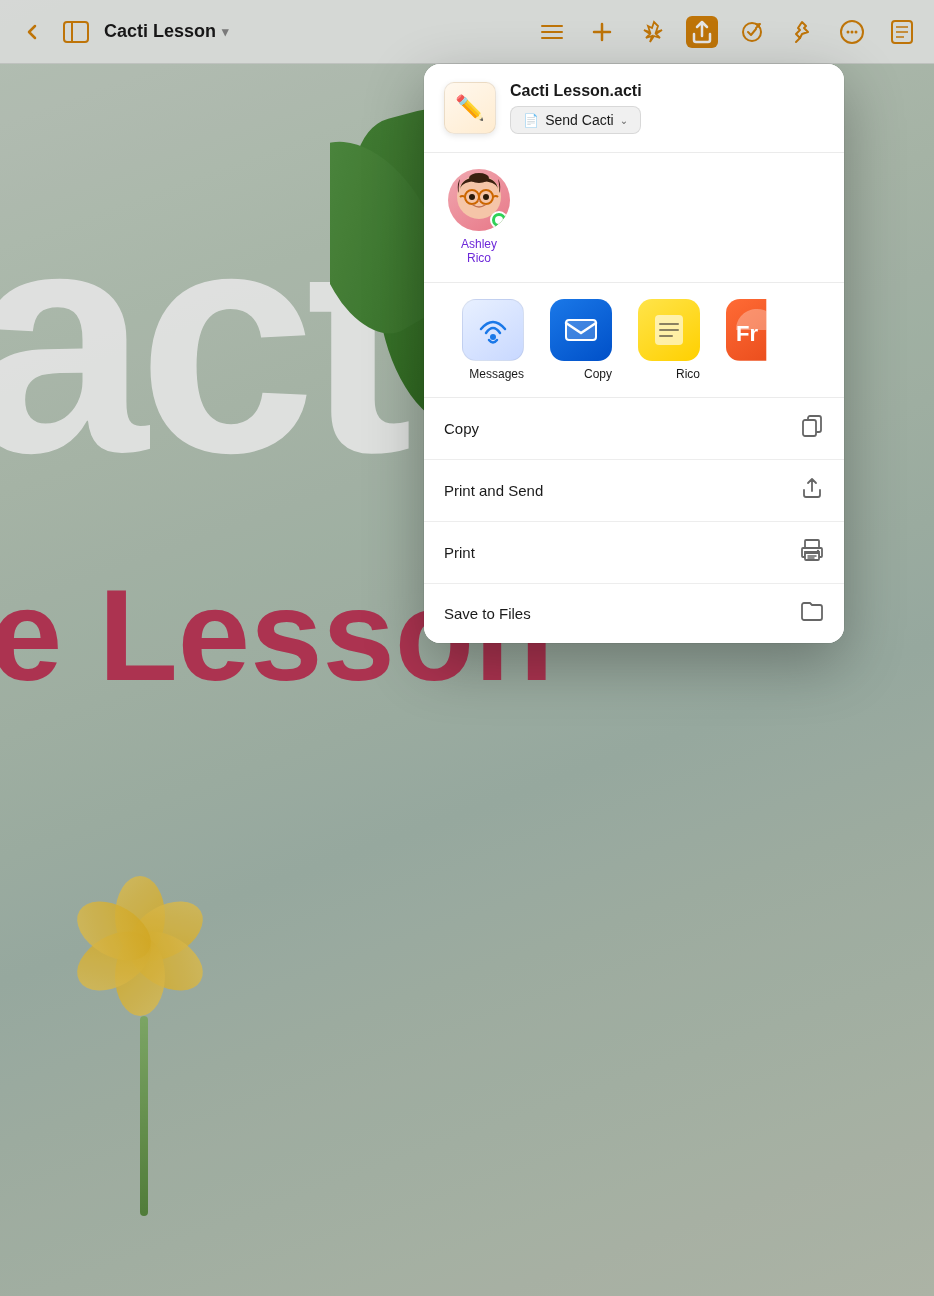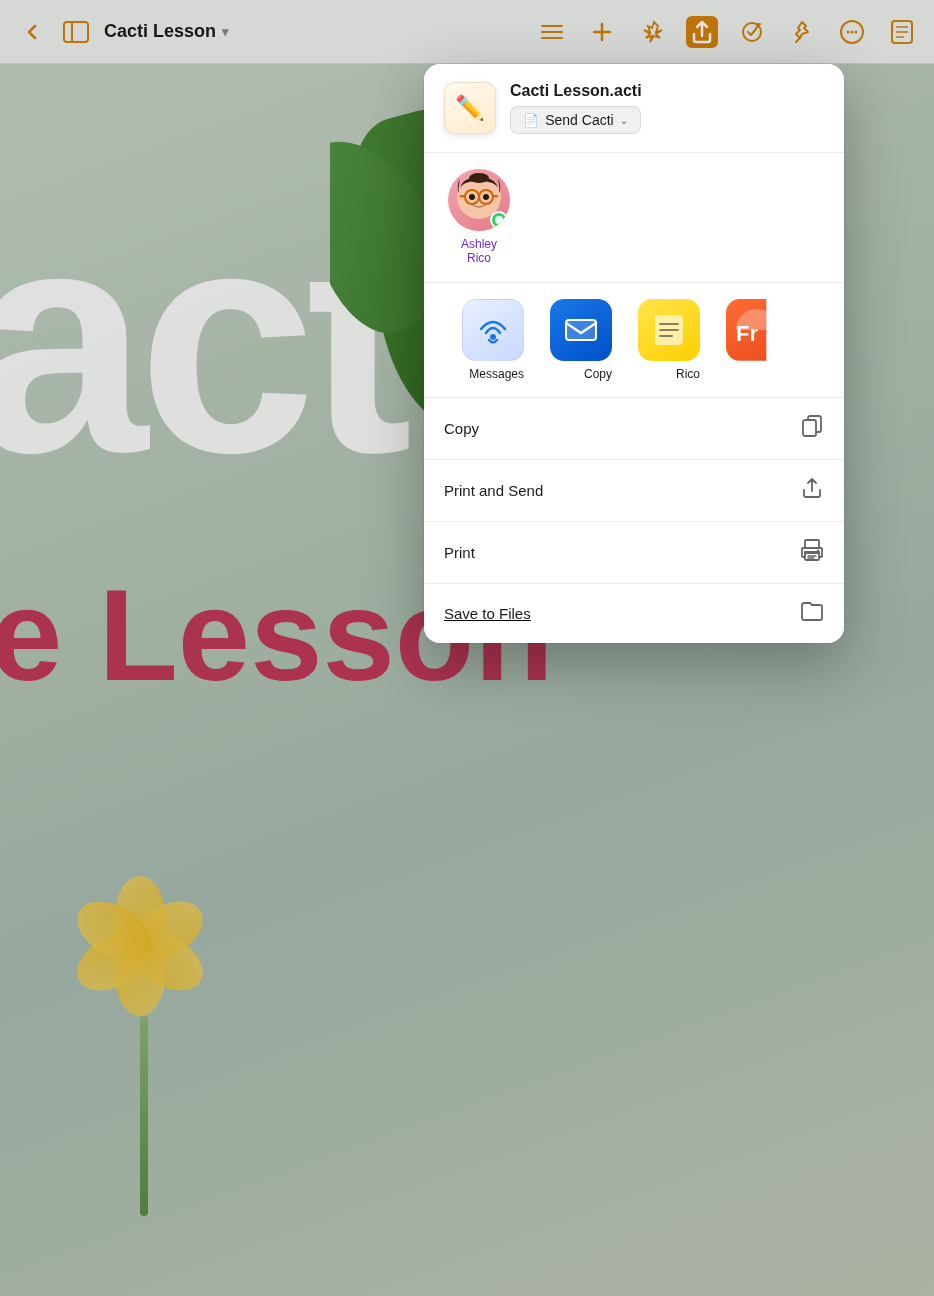--- a/index.html
+++ b/index.html
@@ -353,21 +353,20 @@
       display: flex;
       align-items: center;
       justify-content: space-between;
       padding: 16px 20px;
       border-bottom: 1px solid rgba(0,0,0,0.07);
       cursor: pointer;
     }
 
     .action-item:last-child {
       border-bottom: none;
-      text-decoration: underline;
     }
 
     .action-label {
       font-size: 15px;
       color: #1a1a1a;
     }
 
     .action-icon {
       color: #666;
       font-size: 20px;

